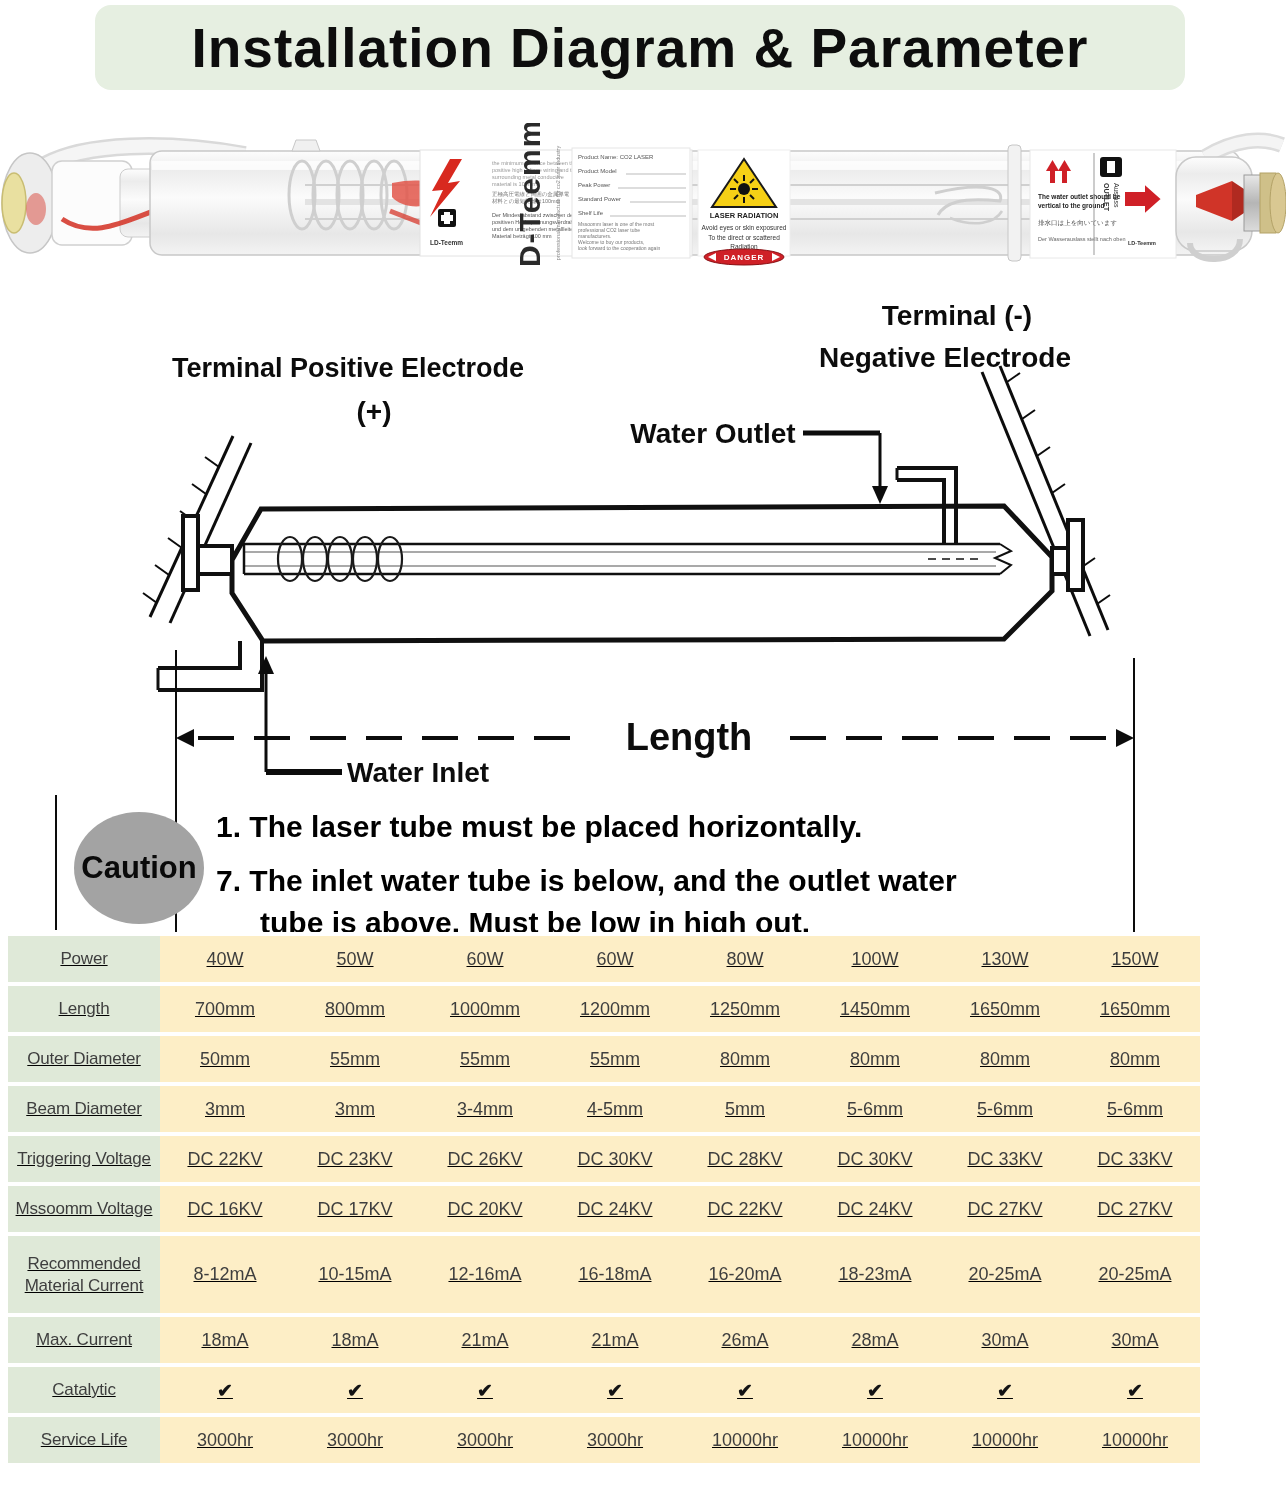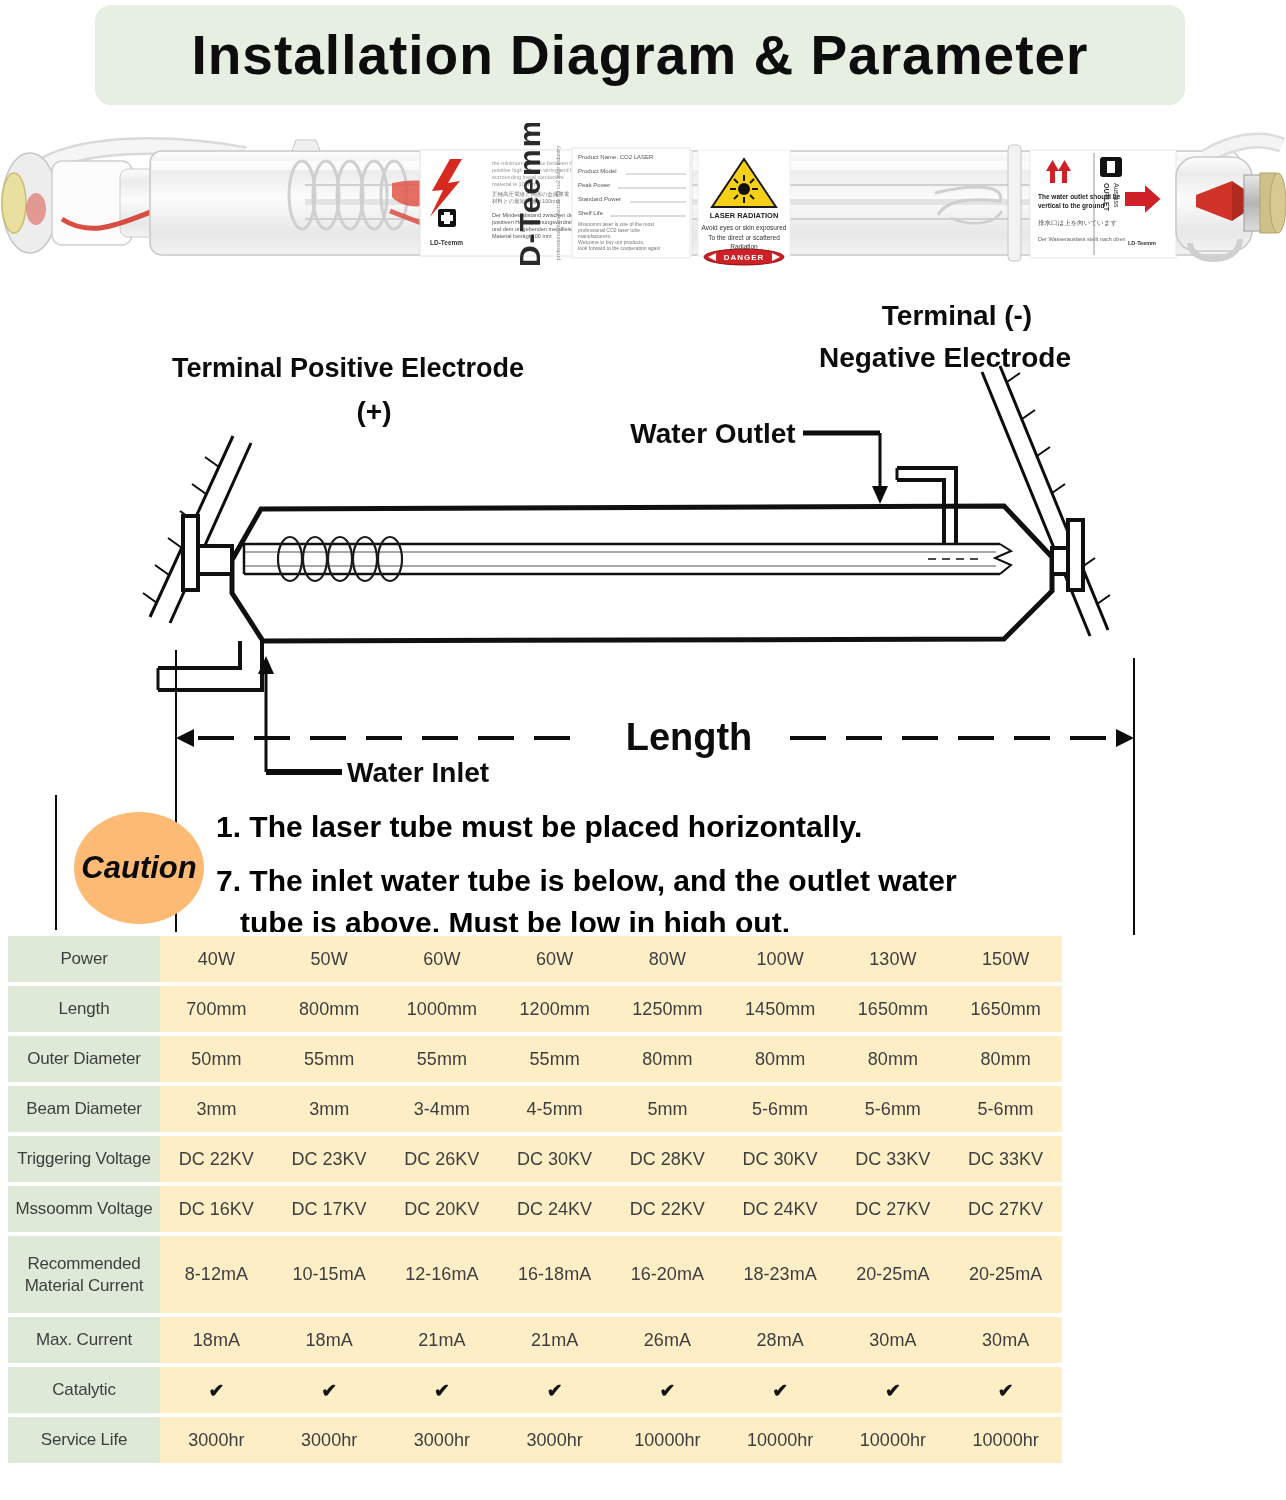--- a/index.html
+++ b/index.html
@@ -1,36 +1,36 @@
 <!DOCTYPE html>
 <html><head>
 <meta charset="utf-8">
 <style>
   * { margin:0; padding:0; box-sizing:border-box; }
   html,body { background:#ffffff; }
   body { font-family:"Liberation Sans", sans-serif; }
   .page { position:relative; width:1286px; height:1500px; background:#fff; overflow:hidden; }
 
-  .title-bar { position:absolute; left:95px; top:5px; width:1090px; height:100px;
+  .title-bar { position:absolute; left:95px; top:5px; width:1090px; height:85px;
     background:#e6efe1; border-radius:16px; display:flex; align-items:center; justify-content:center; }
   .title-bar span { font-size:55px; font-weight:700; color:#0d0d0d; letter-spacing:1px; }
 
   .photo-wrap { position:absolute; left:0; top:123px; width:1286px; height:145px; }
   .diagram-wrap { position:absolute; left:0; top:290px; width:1286px; height:650px; }
 
   .caution-badge { position:absolute; left:74px; top:812px; width:130px; height:112px;
-    background:#fdba74; border-radius:50%; display:flex; align-items:center; justify-content:center;font-style:italic; }
+    background:#a3a3a3; border-radius:50%; display:flex; align-items:center; justify-content:center; }
   .caution-badge span { font-size:31px; font-weight:700; color:#0a0a0a; }
 
   .caution-text { position:absolute; left:216px; top:806px; width:1010px; }
   .caution-text .cline { font-size:30px; font-weight:700; color:#000000; line-height:42px; }
-  .caution-text .cline.indent { margin-left:24px; }
-
-  table.params { position:absolute; left:8px; top:932px; width:1054px;
-    border-collapse:separate; border-spacing:0; table-layout:fixed; }
+  .caution-text .cline.indent { margin-left:44px; }
+
+  table.params { position:absolute; left:8px; top:932px; width:1192px;
+    border-collapse:separate; border-spacing:0; table-layout:fixed;text-decoration:underline; }
   table.params th, table.params td { text-align:center; vertical-align:middle; font-weight:400; color:#3e3e3e; }
   table.params th { background:#dfe9d8; font-size:17px; letter-spacing:-0.2px; width:152px; white-space:nowrap; padding:0 2px; }
   table.params td { background:#fdeec6; font-size:18px; }
   tr.data-row th, tr.data-row td { height:46px; }
   tr.data-row.tall th, tr.data-row.tall td { height:77px; }
   tr.data-row.tall th { white-space:normal; line-height:22px; }
   tr.rule td { height:3px; background:#3d3d3d; border-top:2px solid #ffffff; border-bottom:2px solid #ffffff; padding:0; }
   tr.data-row.check td { font-weight:700; font-size:19px; color:#141414; }
 
   svg text { font-family:"Liberation Sans", sans-serif; }

